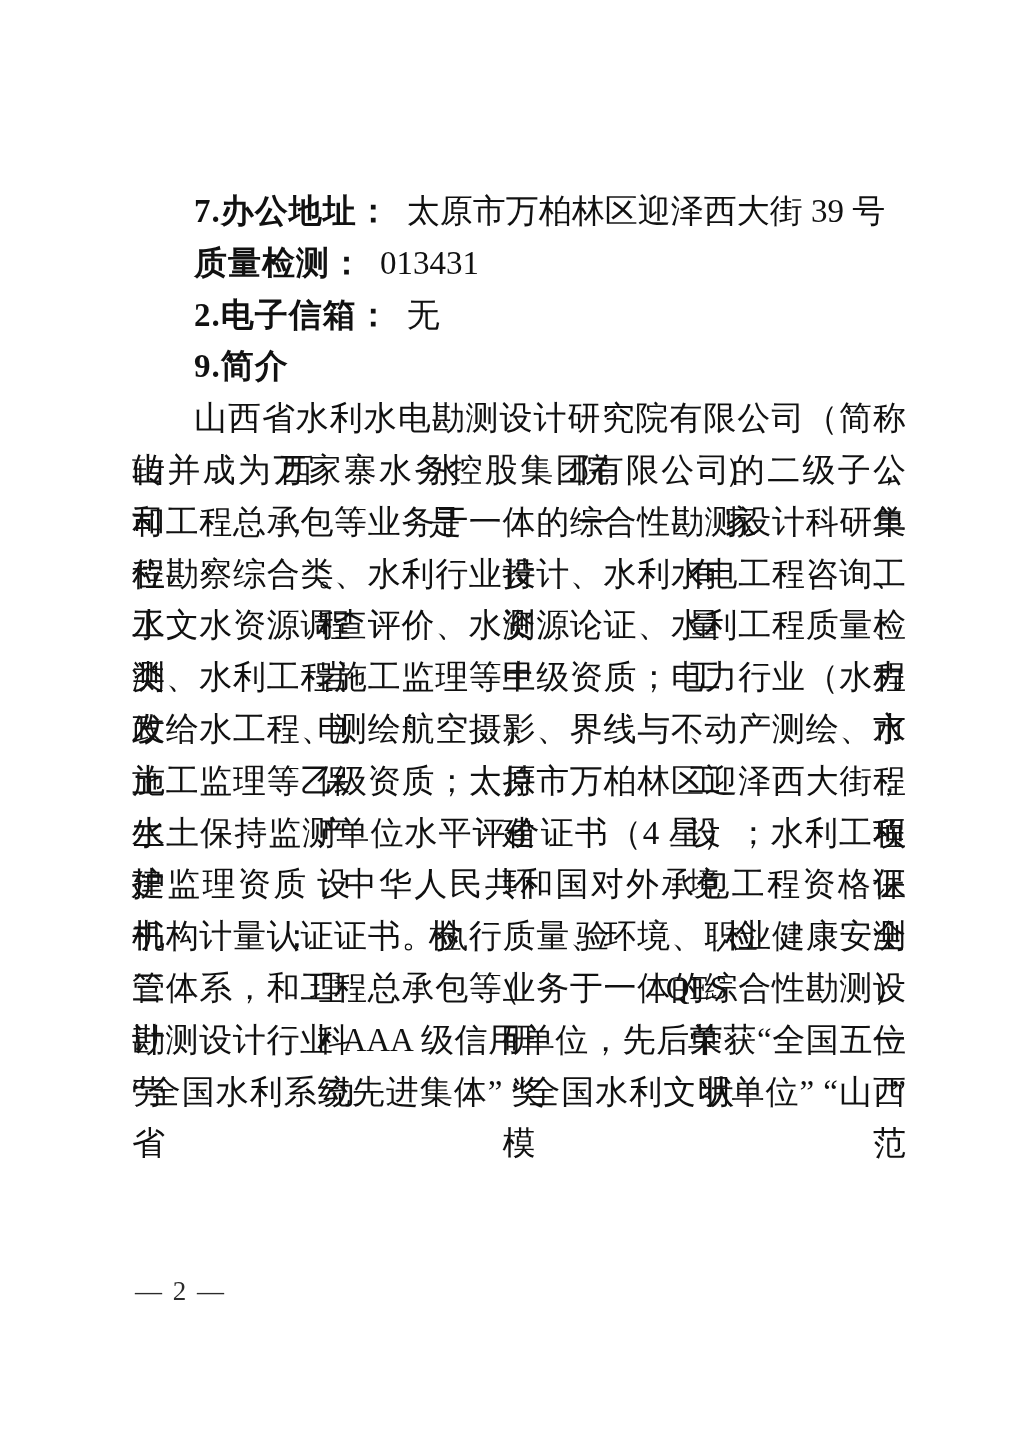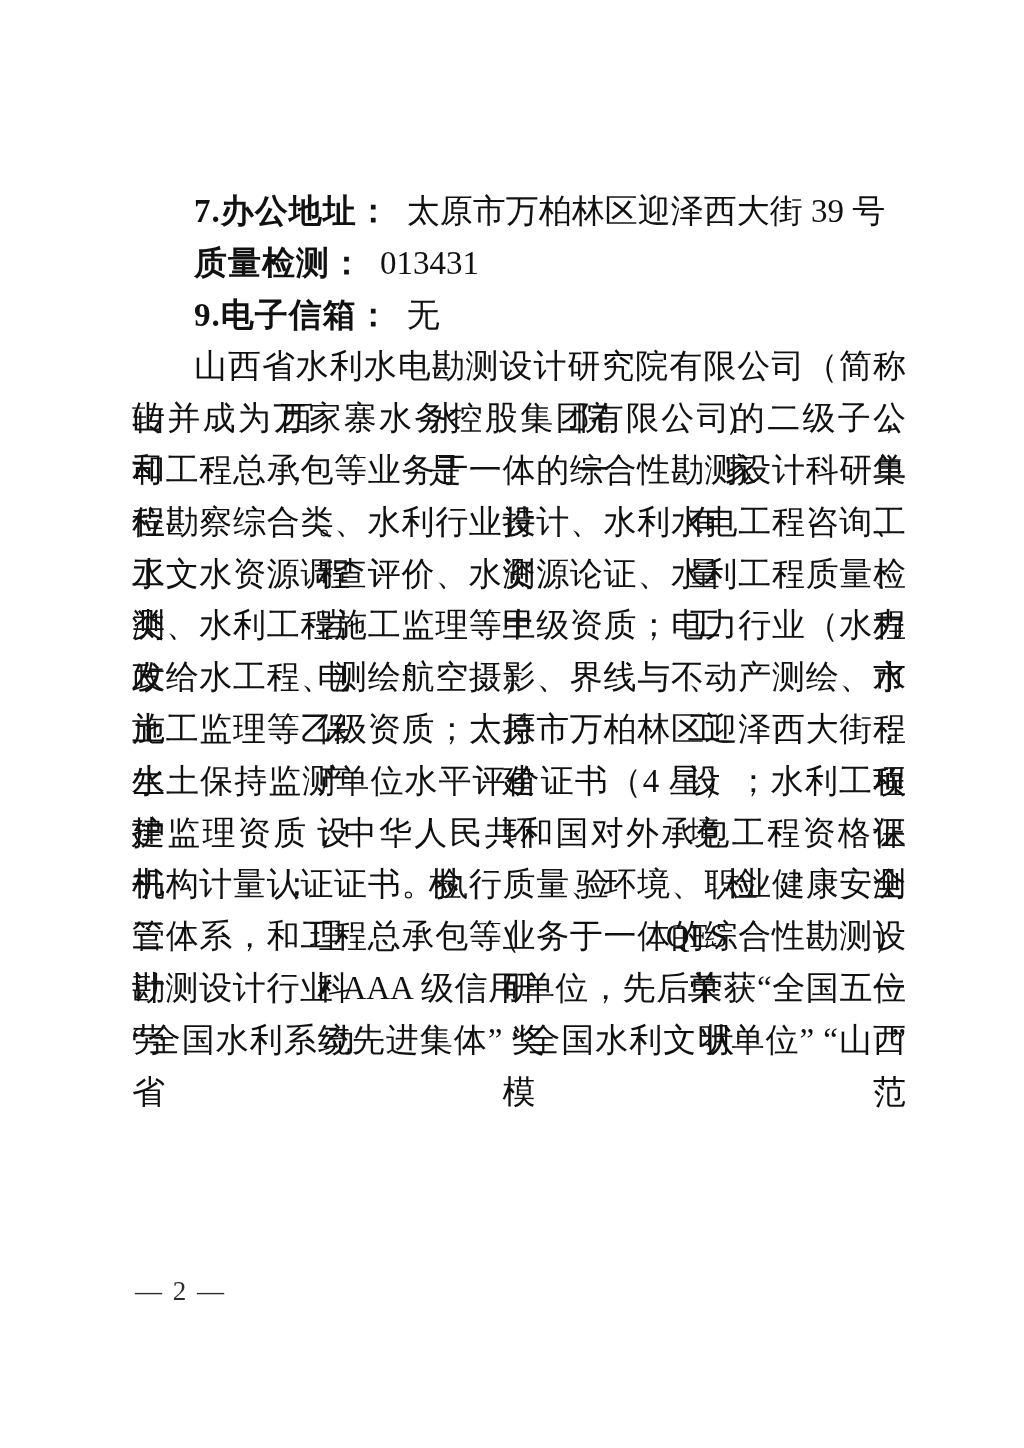--- a/index.html
+++ b/index.html
@@ -62,22 +62,23 @@
 </head>
 <body>
 
 <div class="doc-page">
   <div class="content">
 
     <div class="line info-line"><span class="info-label">7.办公地址：</span><span class="info-value">太原市万柏林区迎泽西大街 39 号</span></div>
 
     <div class="line info-line"><span class="info-label">质量检测：</span><span class="info-value">013431</span></div>
 
-    <div class="line info-line"><span class="info-label">9.电子信箱：</span><span class="info-value">无</span></div>
+    <div class="line info-line"><span class="info-label">2.电子信箱：</span><span class="info-value">无</span></div>
 
+    <div class="line info-line"><span class="info-label">9.简介</span></div>
 
     <div>
       <div class="line pline first-line">山西省水利水电勘测设计研究院有限公司（简称山西水院），</div>
       <div class="line pline">转并成为万家寨水务控股集团有限公司的二级子公司，是一家集</div>
       <div class="line pline">和工程总承包等业务于一体的综合性勘测设计科研单位。持有工</div>
       <div class="line pline">程勘察综合类、水利行业设计、水利水电工程咨询、工程测量、</div>
       <div class="line pline">水文水资源调查评价、水资源论证、水利工程质量检测岩土工程</div>
       <div class="line pline">类、水利工程施工监理等甲级资质；电力行业（水力发电）、市</div>
       <div class="line pline">政给水工程、测绘航空摄影、界线与不动产测绘、水土保持工程</div>
       <div class="line pline">施工监理等乙级资质；太原市万柏林区迎泽西大街；生产建设项</div>

